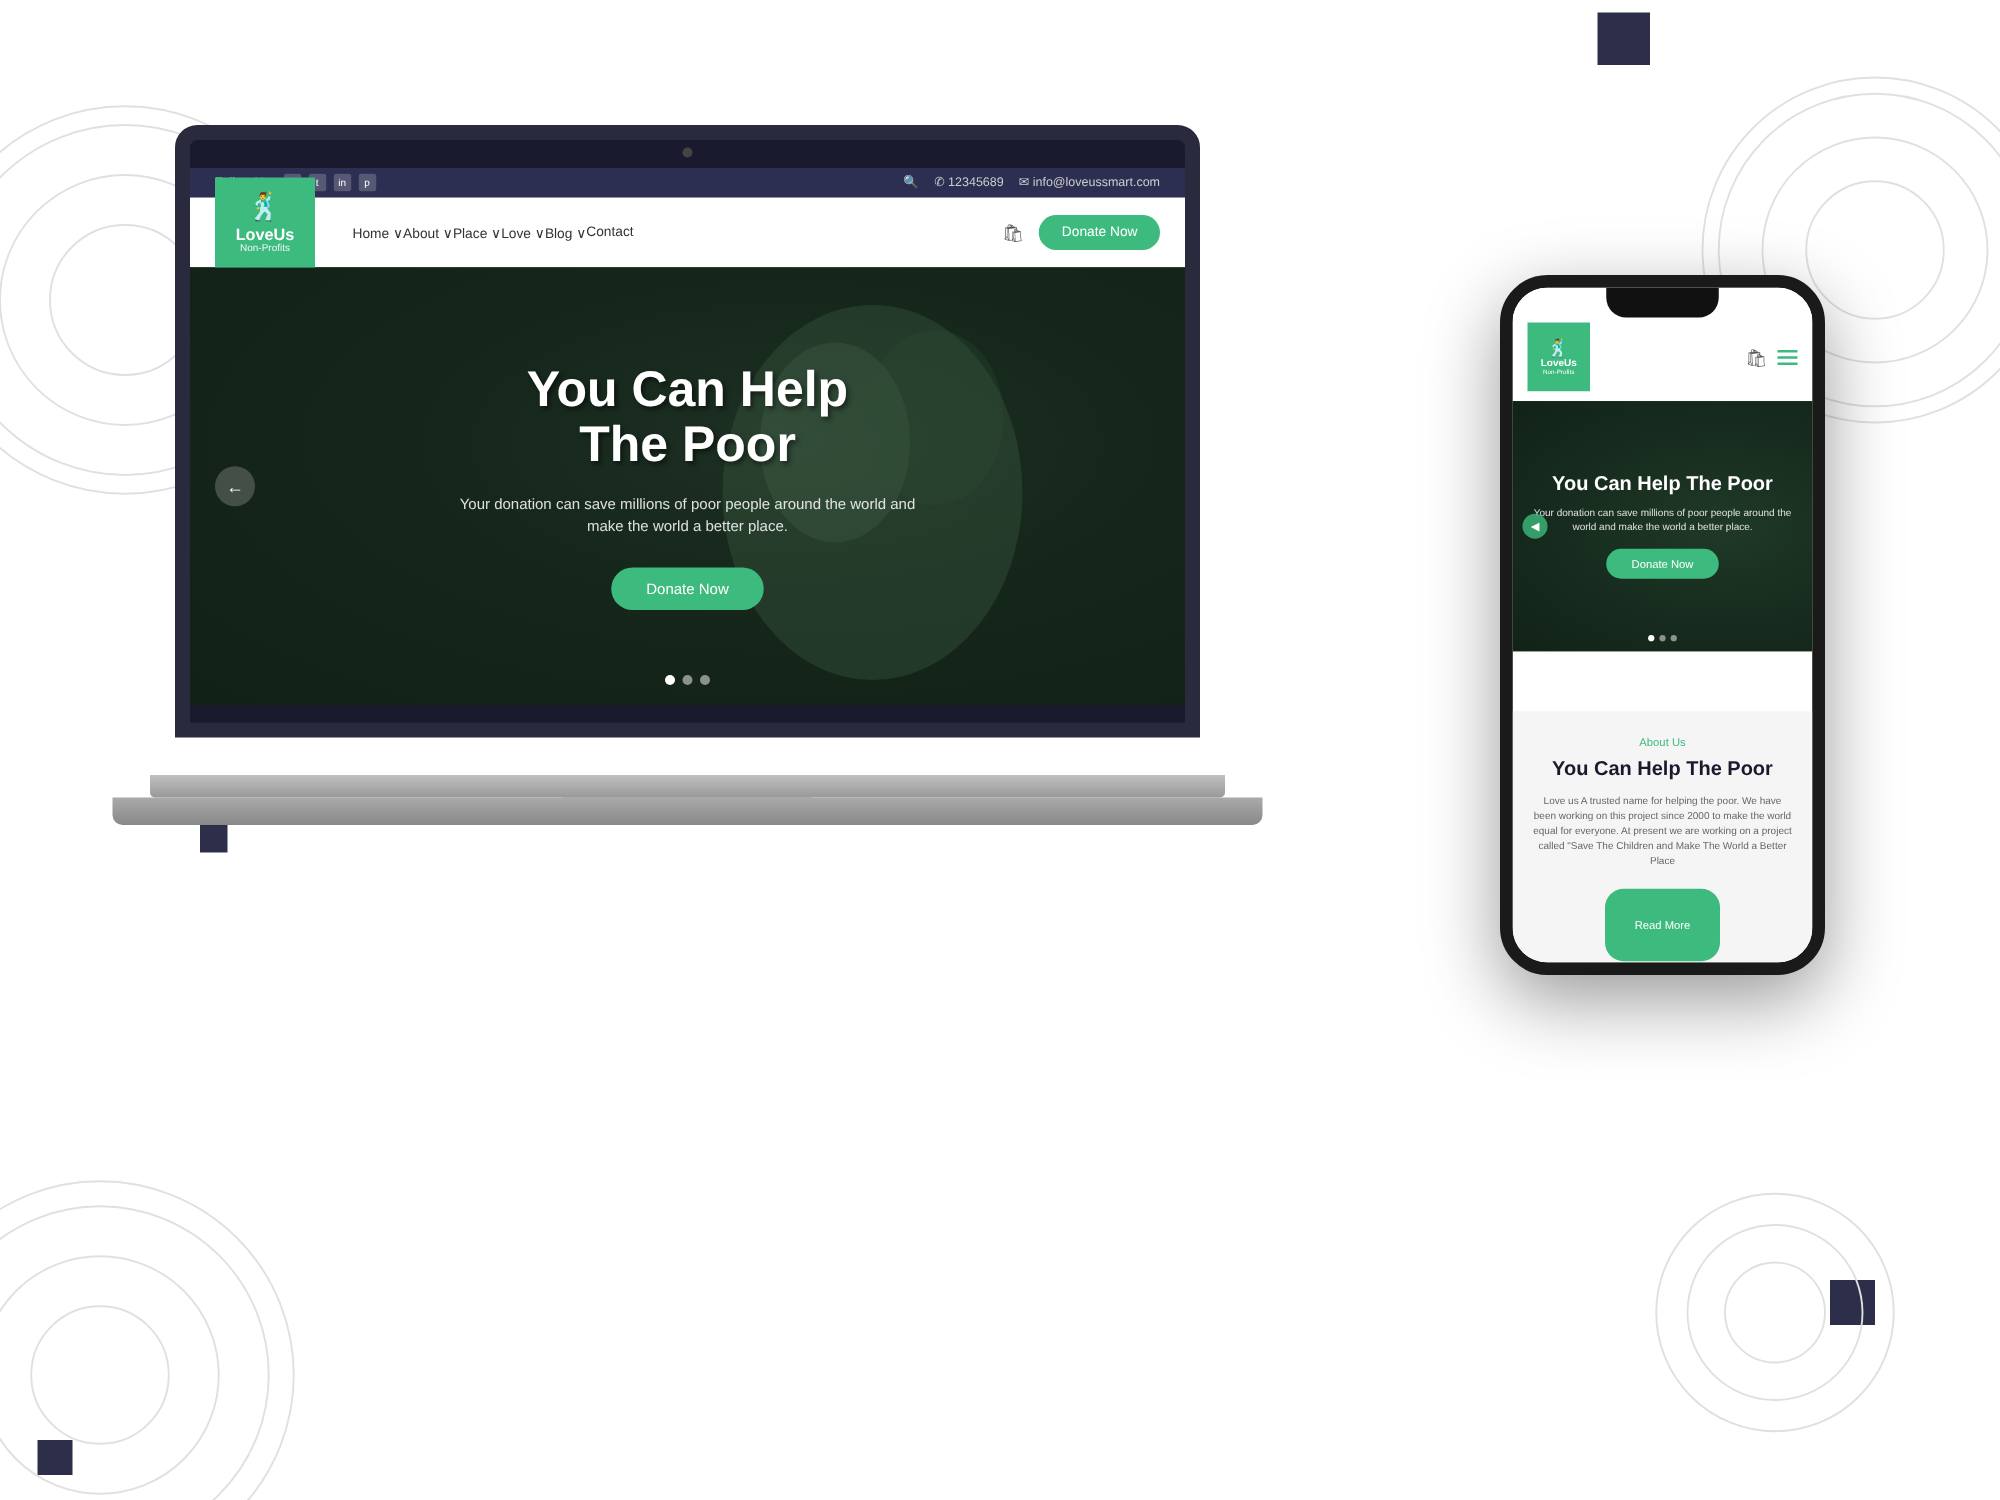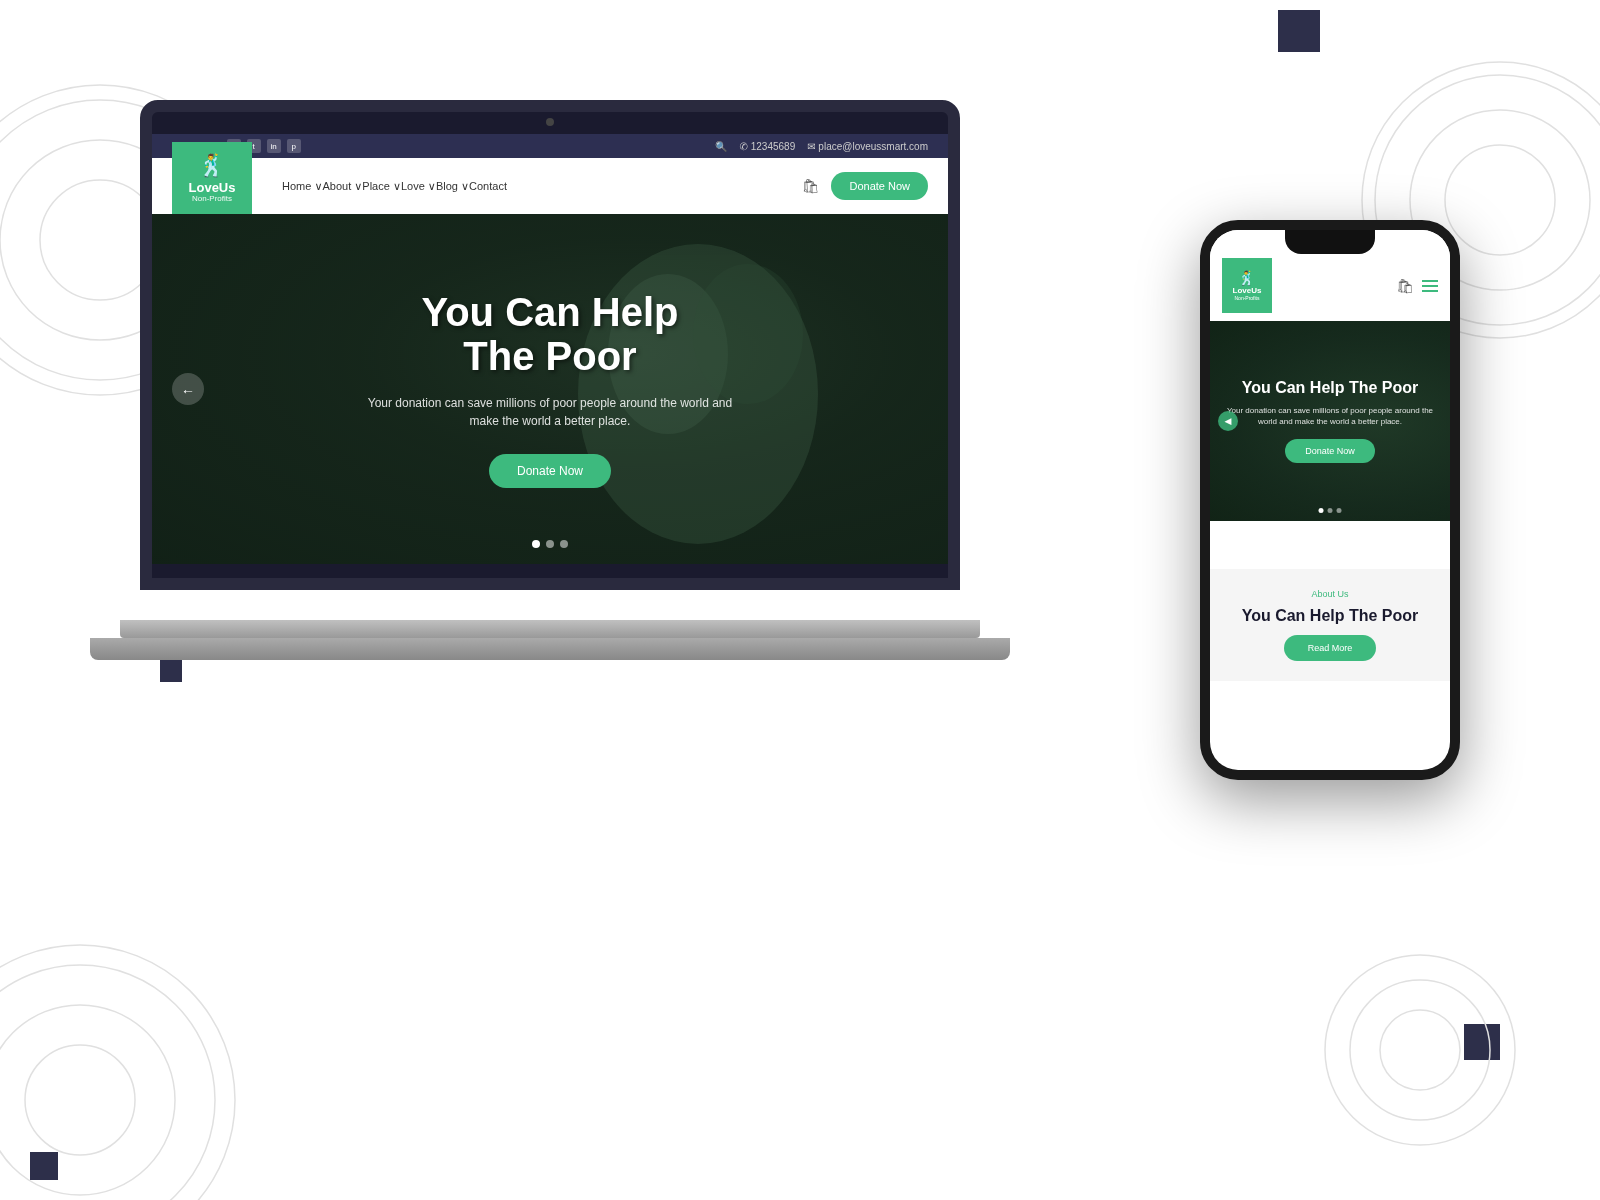--- a/index.html
+++ b/index.html
@@ -581,21 +581,21 @@
       font-size: 8px;
       color: #666;
       line-height: 1.5;
       margin-bottom: 16px;
     }
 
     .phone-read-more {
       background: #3dba7e;
       color: white;
       border: none;
-      padding: 8px 24px;
+      padding: 24px 24px;
       border-radius: 15px;
       font-size: 9px;
       cursor: pointer;
     }
 
   </style>
 </head>
 <body>
 
 <div class="bg-decorations">
@@ -652,21 +652,21 @@
                 <div class="social-icons">
                   <div class="social-icon">f</div>
                   <div class="social-icon">t</div>
                   <div class="social-icon">in</div>
                   <div class="social-icon">p</div>
                 </div>
               </div>
               <div class="top-bar-right">
                 <span>🔍</span>
                 <span>✆ 12345689</span>
-                <span>✉ place@loveussmart.com</span>
+                <span>✉ info@loveussmart.com</span>
               </div>
             </div>
 
             <div class="main-nav">
               <div class="nav-logo">
                 <div class="nav-logo-icon">🕺</div>
                 <div class="nav-logo-text">LoveUs</div>
                 <div class="nav-logo-sub">Non-Profits</div>
               </div>
               <div class="nav-items">
@@ -750,20 +750,21 @@
           <div class="phone-hero-dots">
             <div class="phone-hero-dot active"></div>
             <div class="phone-hero-dot"></div>
             <div class="phone-hero-dot"></div>
           </div>
         </div>
 
         <div class="phone-about">
           <div class="phone-about-tag">About Us</div>
           <div class="phone-about-title">You Can Help The Poor</div>
+          <div class="phone-about-text">Love us A trusted name for helping the poor. We have been working on this project since 2000 to make the world equal for everyone. At present we are working on a project called "Save The Children and Make The World a Better Place</div>
           <button class="phone-read-more">Read More</button>
         </div>
 
       </div>
     </div>
   </div>
 
 </div>
 
 </body></html>

